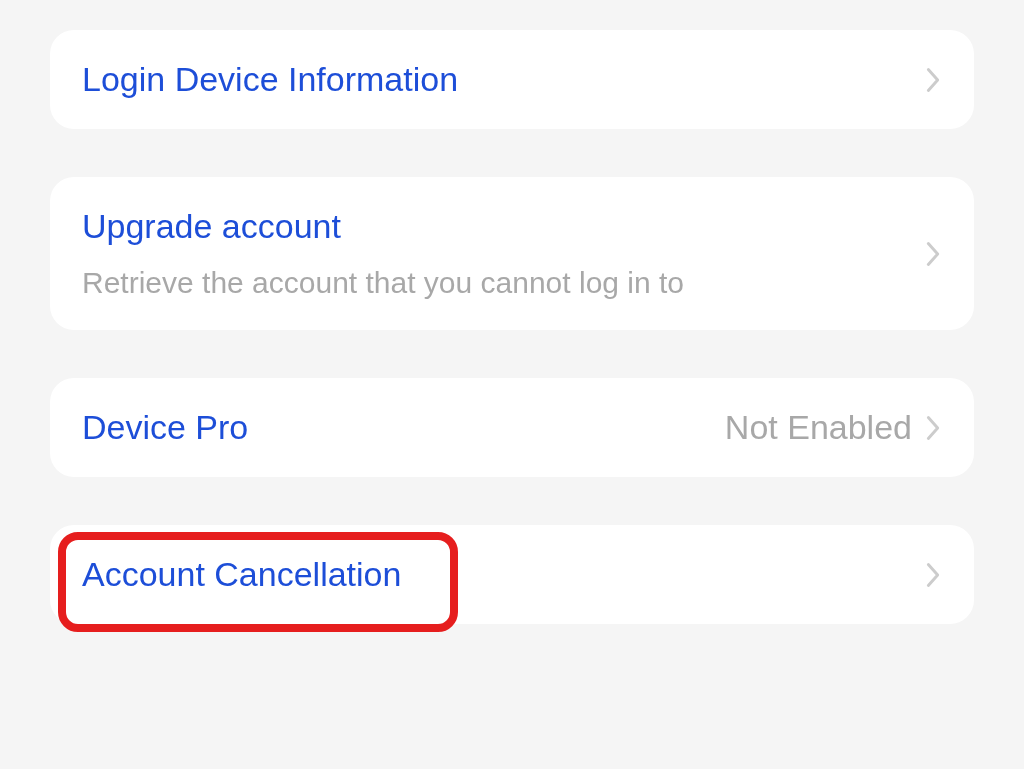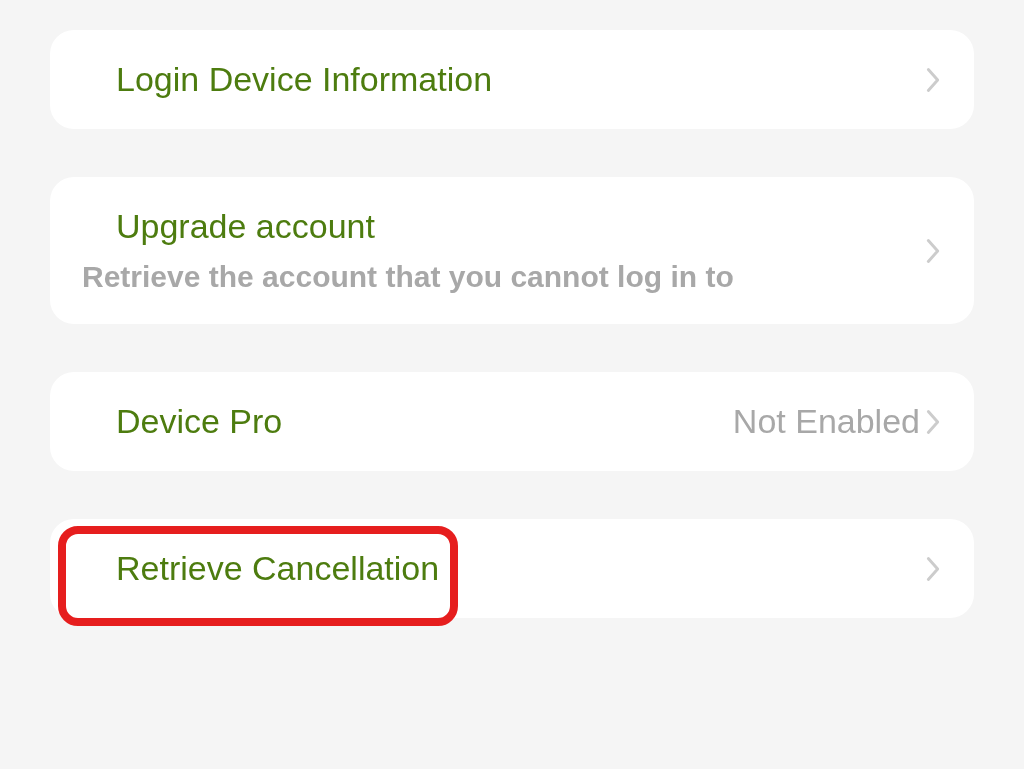--- a/index.html
+++ b/index.html
@@ -23,34 +23,33 @@
       align-items: center;
       justify-content: space-between;
       cursor: pointer;
     }
     .card-content {
       display: flex;
       flex-direction: column;
     }
     .card-title {
       font-size: 34px;
-      color: #4d7c0f;
+      color: #1d4ed8;
       font-weight: 400;
-      margin-left: 34px;
     }
     .card-subtitle {
       font-size: 30px;
       color: #a8a8a8;
-      font-weight: 700;
-      margin-top: 14px;
+      font-weight: 400;
+      margin-top: 20px;
     }
     .card-right {
       display: flex;
       align-items: center;
-      gap: 4px;
+      gap: 12px;
     }
     .card-value {
       font-size: 34px;
       color: #a8a8a8;
       font-weight: 400;
     }
     .chevron {
       width: 18px;
       height: 30px;
       display: flex;
@@ -115,21 +114,21 @@
       <svg viewBox="0 0 12 22" fill="none">
         <path d="M2 2 L10 11 L2 20" stroke="#cccccc" stroke-width="2.5" stroke-linecap="round" stroke-linejoin="round"></path>
       </svg>
     </span>
   </div>
 </div>
 
 <div class="highlight-container">
   <div class="card">
     <div class="card-content">
-      <span class="card-title">Retrieve Cancellation</span>
+      <span class="card-title">Account Cancellation</span>
     </div>
     <div class="card-right">
       <span class="chevron">
         <svg viewBox="0 0 12 22" fill="none">
           <path d="M2 2 L10 11 L2 20" stroke="#cccccc" stroke-width="2.5" stroke-linecap="round" stroke-linejoin="round"></path>
         </svg>
       </span>
     </div>
   </div>
   <div class="highlight-box"></div>

